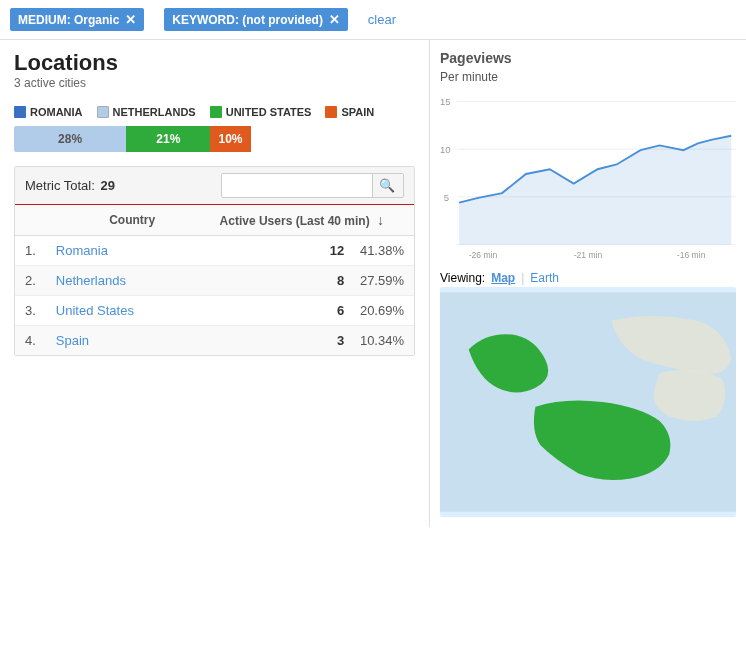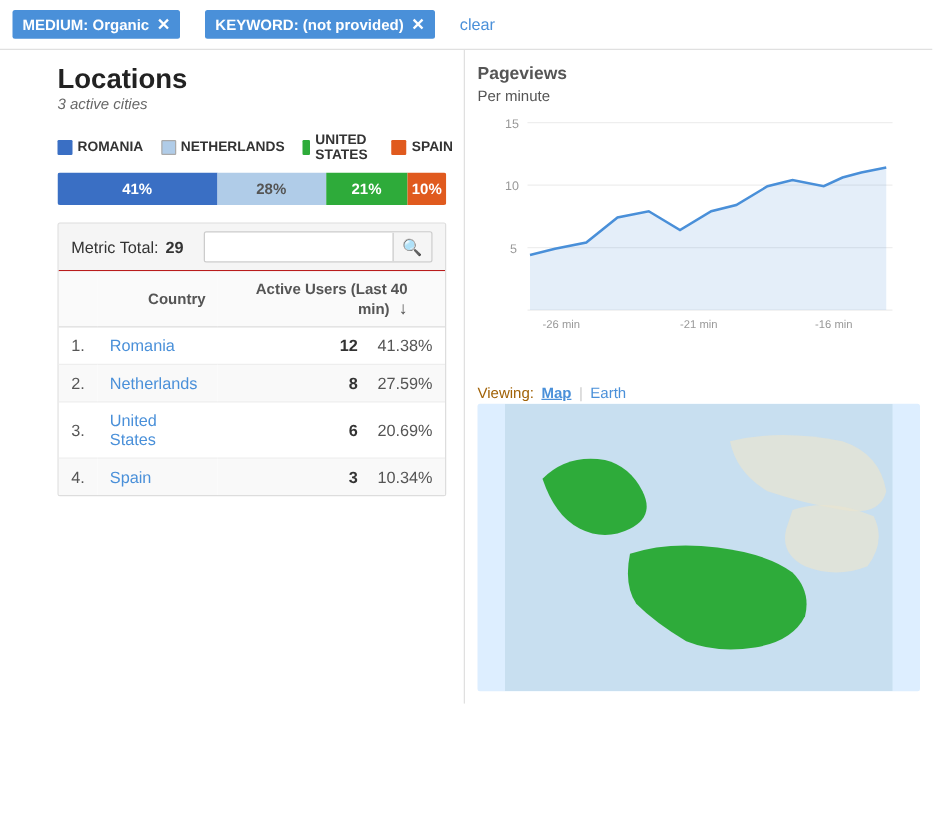--- a/index.html
+++ b/index.html
@@ -38,35 +38,33 @@
     }
 
     
     .main-layout {
       display: flex;
       width: 100%;
     }
 
     
     .left-panel {
-      width: 340px;
+      width: 430px;
       padding: 10px 14px;
       border-right: 1px solid #e0e0e0;
-      margin-left: 32px;
     }
     .locations-title {
       font-size: 22px;
       font-weight: bold;
       color: #222;
     }
     .locations-subtitle {
       font-size: 12px;
       color: #666;
       margin-bottom: 10px;
-      font-style: italic;
     }
 
     
     .center-stats {
       text-align: center;
       padding: 20px 0 10px 0;
     }
     .in-last {
       font-size: 22px;
       color: #555;
@@ -215,21 +213,21 @@
 
     
     .viewing-row {
       display: flex;
       align-items: center;
       gap: 6px;
       font-size: 12px;
       color: #555;
       margin: 4px 0 2px 0;
     }
-    .view-label { color: #a16207; }
+    .view-label { color: #000000; }
     .view-active {
       color: #4a90d9;
       font-weight: bold;
       text-decoration: underline;
       cursor: pointer;
     }
     .view-inactive {
       color: #4a90d9;
       cursor: pointer;
     }
@@ -280,23 +278,20 @@
         <div class="legend-dot" style="background:#2eab3a;"></div>
         <span>UNITED STATES</span>
       </div>
       <div class="legend-item">
         <div class="legend-dot" style="background:#e05a1e;"></div>
         <span>SPAIN</span>
       </div>
     </div>
 
     <div class="progress-bar-container">
-      <div class="progress-segment" style="width:41%; background:#3a6fc4;">
-        <span>41%</span>
-      </div>
       <div class="progress-segment" style="width:28%; background:#b0cce8; color:#555;">
         <span>28%</span>
       </div>
       <div class="progress-segment" style="width:21%; background:#2eab3a;">
         <span>21%</span>
       </div>
       <div class="progress-segment" style="width:10%; background:#e05a1e;">
         <span>10%</span>
       </div>
     </div>

